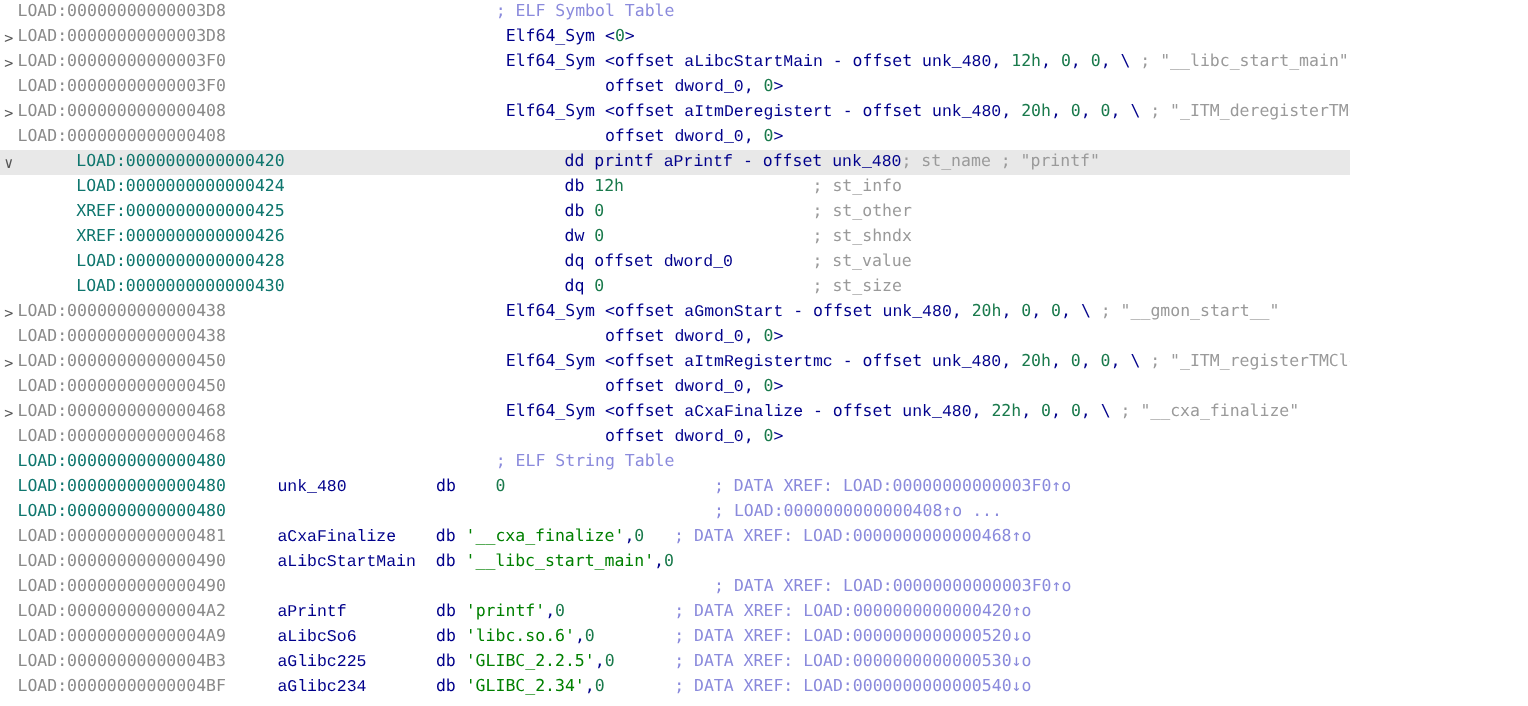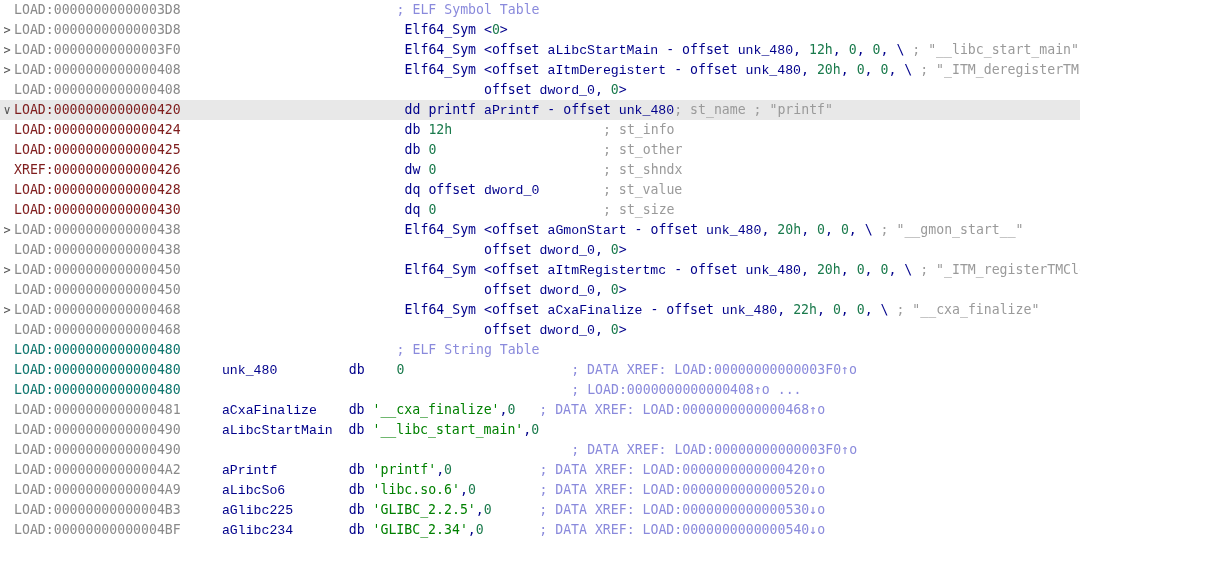--- a/index.html
+++ b/index.html
@@ -40,21 +40,22 @@
     vertical-align: top;
     font-size: 12px;
   }
   .addr {
     display: inline-block;
     width: 200px;
     vertical-align: top;
     color: #8a8a8a;
   }
   .addr.named {
-    color: #7f1d1d;
+    color: #0f766e;
+    margin-left: 47px;
   }
   .addr.strtab {
     color: #0f766e;
   }
   .body {
     display: inline-block;
     vertical-align: top;
     white-space: pre;
   }
   
@@ -67,25 +68,26 @@
   .hdrcmt { color: #8a8adc; }
   .plain  { color: #333333; }
 </style>
 </head>
 <body>
 
 <div id="disasm">
     <div class="row"><span class="gutter"></span><span class="addr">LOAD:00000000000003D8</span><span class="body"><span class="hdrcmt">                       ; ELF Symbol Table</span></span></div>
     <div class="row"><span class="gutter">&gt;</span><span class="addr">LOAD:00000000000003D8</span><span class="body"><span class="plain">                        </span><span class="kw">Elf64_Sym &lt;</span><span class="num">0</span><span class="kw">&gt;</span></span></div>
     <div class="row"><span class="gutter">&gt;</span><span class="addr">LOAD:00000000000003F0</span><span class="body"><span class="plain">                        </span><span class="kw">Elf64_Sym &lt;offset </span><span class="name">aLibcStartMain</span><span class="kw"> - offset </span><span class="name">unk_480</span><span class="kw">, </span><span class="num">12h</span><span class="kw">, </span><span class="num">0</span><span class="kw">, </span><span class="num">0</span><span class="kw">, \ </span><span class="cmt">; "__libc_start_main"</span></span></div>
+    <div class="row"><span class="gutter"></span><span class="addr">LOAD:00000000000003F0</span><span class="body"><span class="plain">                                  </span><span class="kw">offset </span><span class="name">dword_0</span><span class="kw">, </span><span class="num">0</span><span class="kw">&gt;</span></span></div>
     <div class="row"><span class="gutter">&gt;</span><span class="addr">LOAD:0000000000000408</span><span class="body"><span class="plain">                        </span><span class="kw">Elf64_Sym &lt;offset </span><span class="name">aItmDeregistert</span><span class="kw"> - offset </span><span class="name">unk_480</span><span class="kw">, </span><span class="num">20h</span><span class="kw">, </span><span class="num">0</span><span class="kw">, </span><span class="num">0</span><span class="kw">, \ </span><span class="cmt">; "_ITM_deregisterTMCloneTable"</span></span></div>
     <div class="row"><span class="gutter"></span><span class="addr">LOAD:0000000000000408</span><span class="body"><span class="plain">                                  </span><span class="kw">offset </span><span class="name">dword_0</span><span class="kw">, </span><span class="num">0</span><span class="kw">&gt;</span></span></div>
     <div class="row selected"><span class="gutter">∨</span><span class="addr named">LOAD:0000000000000420</span><span class="body"><span class="plain">                        </span><span class="kw">dd printf </span><span class="name">aPrintf</span><span class="kw"> - offset </span><span class="name">unk_480</span><span class="cmt">; st_name ; "printf"</span></span></div>
     <div class="row"><span class="gutter"></span><span class="addr named">LOAD:0000000000000424</span><span class="body"><span class="plain">                        </span><span class="kw">db </span><span class="num">12h</span><span class="plain">                   </span><span class="cmt">; st_info</span></span></div>
-    <div class="row"><span class="gutter"></span><span class="addr named">LOAD:0000000000000425</span><span class="body"><span class="plain">                        </span><span class="kw">db </span><span class="num">0</span><span class="plain">                     </span><span class="cmt">; st_other</span></span></div>
+    <div class="row"><span class="gutter"></span><span class="addr named">XREF:0000000000000425</span><span class="body"><span class="plain">                        </span><span class="kw">db </span><span class="num">0</span><span class="plain">                     </span><span class="cmt">; st_other</span></span></div>
     <div class="row"><span class="gutter"></span><span class="addr named">XREF:0000000000000426</span><span class="body"><span class="plain">                        </span><span class="kw">dw </span><span class="num">0</span><span class="plain">                     </span><span class="cmt">; st_shndx</span></span></div>
     <div class="row"><span class="gutter"></span><span class="addr named">LOAD:0000000000000428</span><span class="body"><span class="plain">                        </span><span class="kw">dq offset </span><span class="name">dword_0</span><span class="plain">        </span><span class="cmt">; st_value</span></span></div>
     <div class="row"><span class="gutter"></span><span class="addr named">LOAD:0000000000000430</span><span class="body"><span class="plain">                        </span><span class="kw">dq </span><span class="num">0</span><span class="plain">                     </span><span class="cmt">; st_size</span></span></div>
     <div class="row"><span class="gutter">&gt;</span><span class="addr">LOAD:0000000000000438</span><span class="body"><span class="plain">                        </span><span class="kw">Elf64_Sym &lt;offset </span><span class="name">aGmonStart</span><span class="kw"> - offset </span><span class="name">unk_480</span><span class="kw">, </span><span class="num">20h</span><span class="kw">, </span><span class="num">0</span><span class="kw">, </span><span class="num">0</span><span class="kw">, \ </span><span class="cmt">; "__gmon_start__"</span></span></div>
     <div class="row"><span class="gutter"></span><span class="addr">LOAD:0000000000000438</span><span class="body"><span class="plain">                                  </span><span class="kw">offset </span><span class="name">dword_0</span><span class="kw">, </span><span class="num">0</span><span class="kw">&gt;</span></span></div>
     <div class="row"><span class="gutter">&gt;</span><span class="addr">LOAD:0000000000000450</span><span class="body"><span class="plain">                        </span><span class="kw">Elf64_Sym &lt;offset </span><span class="name">aItmRegistertmc</span><span class="kw"> - offset </span><span class="name">unk_480</span><span class="kw">, </span><span class="num">20h</span><span class="kw">, </span><span class="num">0</span><span class="kw">, </span><span class="num">0</span><span class="kw">, \ </span><span class="cmt">; "_ITM_registerTMCloneTable"</span></span></div>
     <div class="row"><span class="gutter"></span><span class="addr">LOAD:0000000000000450</span><span class="body"><span class="plain">                                  </span><span class="kw">offset </span><span class="name">dword_0</span><span class="kw">, </span><span class="num">0</span><span class="kw">&gt;</span></span></div>
     <div class="row"><span class="gutter">&gt;</span><span class="addr">LOAD:0000000000000468</span><span class="body"><span class="plain">                        </span><span class="kw">Elf64_Sym &lt;offset </span><span class="name">aCxaFinalize</span><span class="kw"> - offset </span><span class="name">unk_480</span><span class="kw">, </span><span class="num">22h</span><span class="kw">, </span><span class="num">0</span><span class="kw">, </span><span class="num">0</span><span class="kw">, \ </span><span class="cmt">; "__cxa_finalize"</span></span></div>
     <div class="row"><span class="gutter"></span><span class="addr">LOAD:0000000000000468</span><span class="body"><span class="plain">                                  </span><span class="kw">offset </span><span class="name">dword_0</span><span class="kw">, </span><span class="num">0</span><span class="kw">&gt;</span></span></div>
     <div class="row"><span class="gutter"></span><span class="addr strtab">LOAD:0000000000000480</span><span class="body"><span class="hdrcmt">                       ; ELF String Table</span></span></div>

